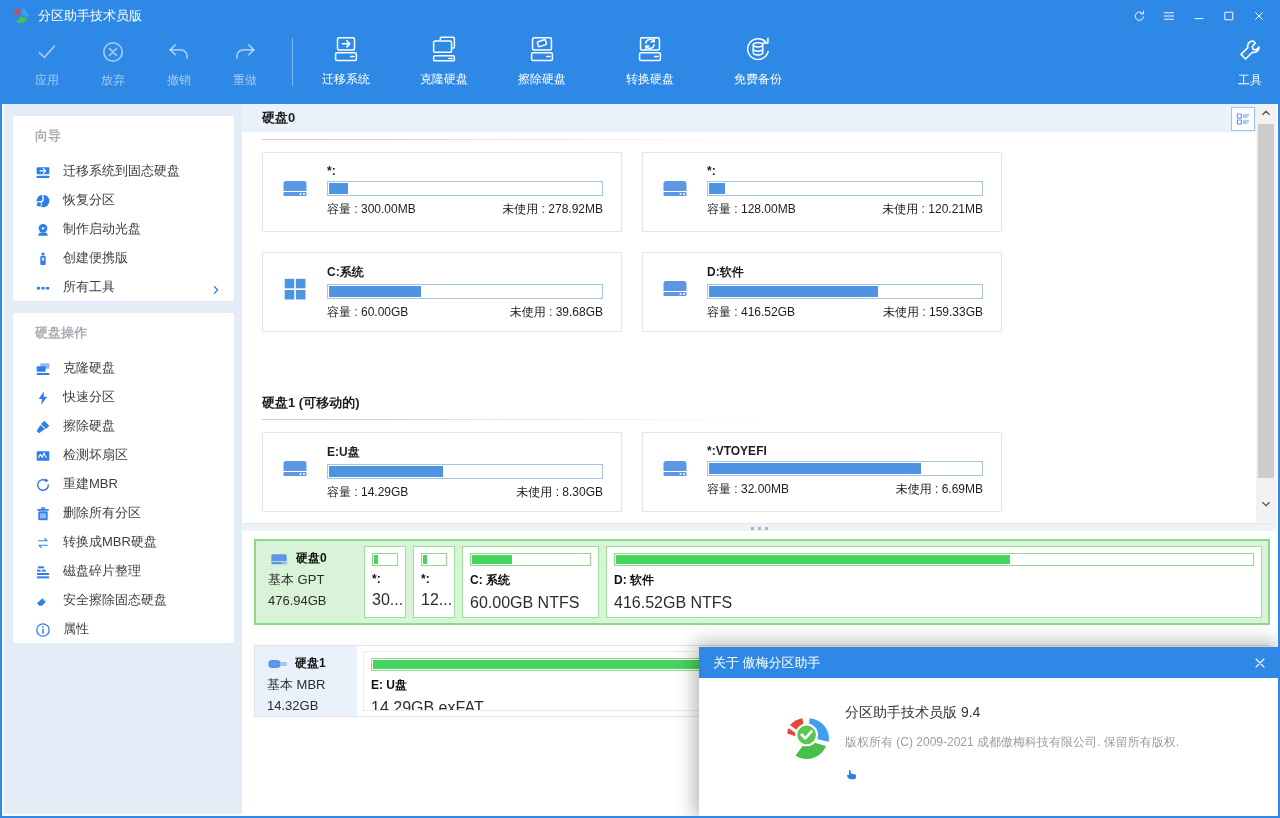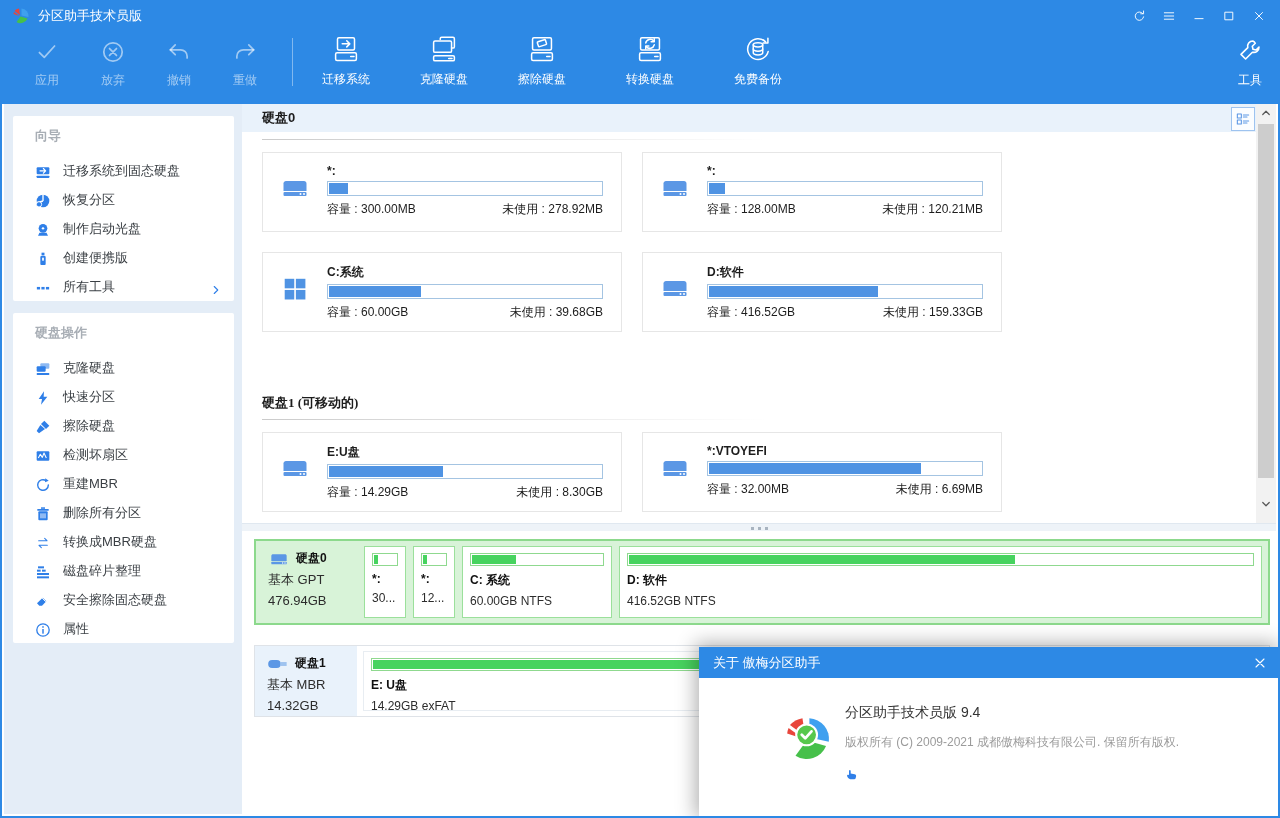--- a/index.html
+++ b/index.html
@@ -44,21 +44,21 @@
   .side-item .chev{position:absolute;right:12px;width:12px;height:12px;color:#2f7fe8;display:inline-flex;}
   .side-item .chev svg{width:100%;height:100%;}
   
   .main{flex:1;position:relative;background:#fff;}
   .disk-panel{position:absolute;left:0;top:0;width:1018px;height:419px;overflow:hidden;}
   .sect-band{height:28px;background:#e9f2fb;display:flex;align-items:center;padding-left:20px;
     font-weight:bold;font-size:13px;color:#1d1d1d;position:relative;}
   .grid-btn{position:absolute;right:5px;top:3px;width:22px;height:22px;border:1px solid #9ec3ef;
     background:#fbfdff;display:flex;align-items:center;justify-content:center;color:#5b97e5;cursor:pointer;}
   .grid-btn svg{width:16px;height:16px;}
-  .sect-head2{margin:62px 0 0 20px;font-weight:bold;font-size:13px;color:#1d1d1d;font-family:Liberation Serif, serif;}
+  .sect-head2{margin:62px 0 0 20px;font-weight:bold;font-size:13px;color:#1d1d1d;}
   .fade-line{height:1px;width:505px;margin:7px 0 0 20px;
     background:linear-gradient(to right,#cbcbcb,rgba(203,203,203,0));}
   .cards-grid{display:grid;grid-template-columns:360px 360px;column-gap:20px;row-gap:20px;margin:12px 0 0 20px;}
   .pcard{height:80px;border:1px solid #e6e6e6;background:#fff;position:relative;box-sizing:border-box;cursor:pointer;}
   .pcard .dicon{position:absolute;left:18px;top:22px;width:28px;height:26px;display:inline-flex;}
   .pcard .dicon svg{width:100%;height:100%;}
   .pcard .content{margin:0 18px 0 64px;padding-top:11px;}
   .plabel{font-weight:bold;font-size:12px;color:#1d1d1d;}
   .pbar{margin-top:3px;height:15px;border:1px solid #a4c4e2;box-sizing:border-box;padding:1px;}
   .pbar i{display:block;height:100%;background:#4f93e3;}
@@ -89,21 +89,21 @@
   .parts{flex:1;display:flex;gap:7px;padding:5px 6px;min-width:0;}
   .pblock{background:#fff;box-sizing:border-box;padding:6px 7px;flex:none;overflow:hidden;cursor:pointer;}
   .map-row.sel .pblock{border:1px solid #9be09b;}
   .map-row.norm .pblock{border:1px solid #e8edf2;}
   .pblock.grow{flex:1;}
   .pblock.muted{border-color:#b7cfe9;}
   .mbar{height:13px;border:1px solid #8fd98f;box-sizing:border-box;padding:1px;}
   .pblock.muted .mbar{border-color:#aac8e8;}
   .mbar i{display:block;height:100%;background:#47d35f;}
   .mlabel{font-weight:bold;font-size:12px;color:#111;margin-top:6px;white-space:nowrap;}
-  .msize{font-size:12px;color:#2c2c2c;margin-top:5px;white-space:nowrap;}
+  .msize{font-size:16px;color:#2c2c2c;margin-top:5px;white-space:nowrap;}
   
   .dialog{position:absolute;left:697px;top:645px;width:583px;height:175px;background:#fff;
     box-shadow:-4px -4px 18px rgba(0,0,0,.30);}
   .dlg-title{height:31px;background:#2d89e5;color:#fff;font-size:13px;display:flex;
     align-items:center;padding:0 14px;}
   .dlg-close{margin-left:auto;width:16px;height:16px;display:inline-flex;cursor:pointer;}
   .dlg-close svg{width:100%;height:100%;}
   .dlg-body{position:relative;height:144px;}
   .dlg-logo{position:absolute;left:84px;top:36px;width:50px;height:50px;display:inline-flex;}
   .dlg-logo svg{width:100%;height:100%;}
@@ -562,21 +562,21 @@
                 <div class="mlabel">*:</div>
                 <div class="msize">30...</div>
               </div>
               <div class="pblock" style="width: 42px;">
                 <div class="mbar">
                   <i style="width:16%"></i>
                 </div>
                 <div class="mlabel">*:</div>
                 <div class="msize">12...</div>
               </div>
-              <div class="pblock" style="width: 150px;">
+              <div class="pblock" style="width: 137px;">
                 <div class="mbar">
                   <i style="width:34%"></i>
                 </div>
                 <div class="mlabel">C: 系统</div>
                 <div class="msize">60.00GB NTFS</div>
               </div>
               <div class="pblock grow">
                 <div class="mbar">
                   <i style="width:62%"></i>
                 </div>

